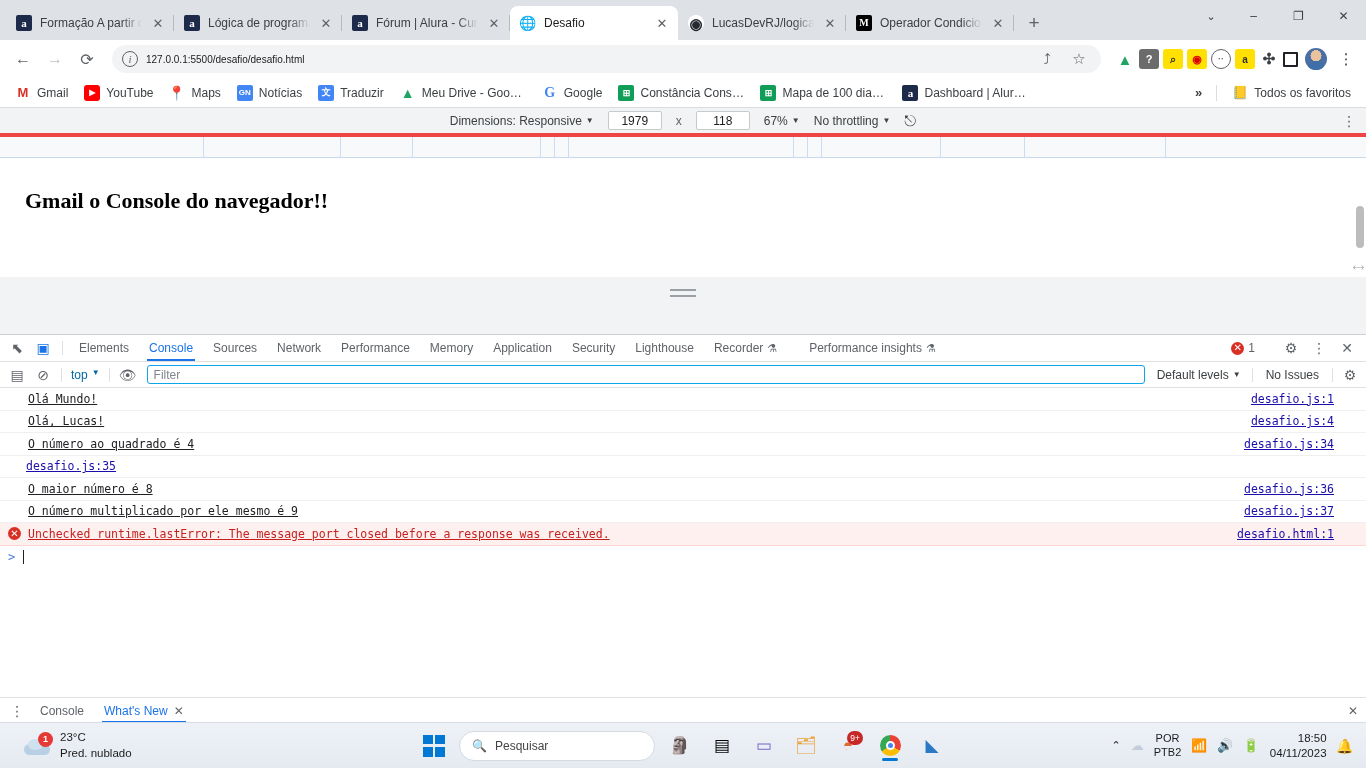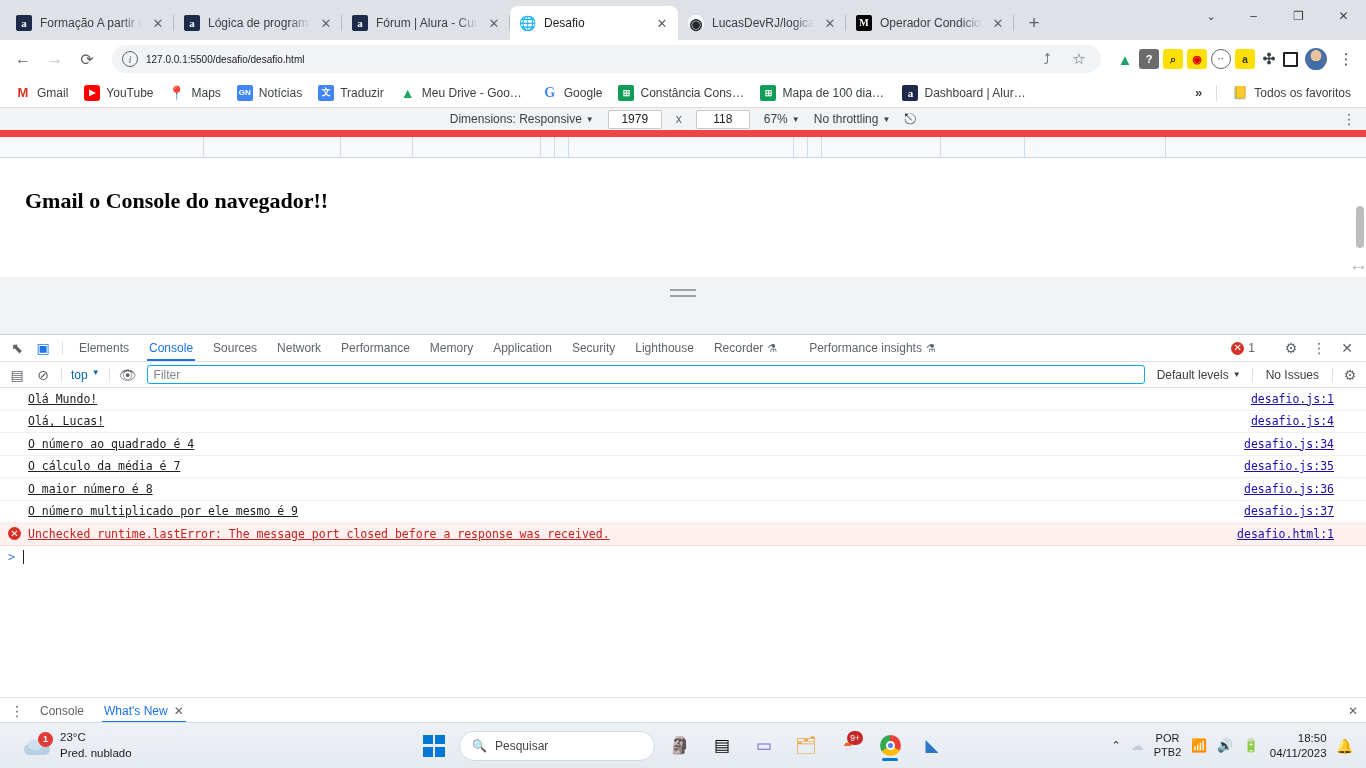--- a/index.html
+++ b/index.html
@@ -131,21 +131,21 @@
   .ic-alura { background: #1e2a4a; color: #fff; font-family: "Liberation Serif", serif; border-radius: 2px; }
   .ic-folder { color: #f0c060; font-size: 13px; }
   .bm-overflow { margin-left: auto; display: flex; align-items: center; gap: 8px; }
   .bm-chevs { font-size: 13px; color: #3c4043; padding: 0 6px; font-weight: bold; }
   .bm-divider { width: 1px; height: 16px; background: #dadce0; }
 
   
   .device-toolbar {
     height: 29px; background: #f1f3f4; display: flex; align-items: center;
     justify-content: center; gap: 14px; font-size: 12px; color: #3c4043;
-    position: relative; border-bottom: 7px solid #ef4444;
+    position: relative; border-bottom: 4px solid #ef4444;
   }
   .dt-item { display: flex; align-items: center; gap: 4px; white-space: nowrap; }
   .dt-input {
     width: 54px; height: 19px; background: #fff; border: 1px solid #c6cacd;
     border-radius: 2px; font-size: 12px; text-align: center; color: #202124;
     font-family: "Liberation Sans", sans-serif;
   }
   .dt-x { color: #5f6368; }
   .caret { font-size: 8px; }
   .dt-rotate { font-size: 15px; color: #3c4043; transform: rotate(0deg); }
@@ -601,21 +601,20 @@
     </div>
 
     <div class="msg">
       <span class="msg-icon blank"></span>
       <span class="msg-text">O número ao quadrado é 4</span>
       <span class="msg-src">desafio.js:34</span>
     </div>
 
     <div class="msg">
       <span class="msg-icon blank"></span>
-      <span class="msg-text">O cálculo da média é 7</span>
       <span class="msg-src">desafio.js:35</span>
     </div>
 
     <div class="msg">
       <span class="msg-icon blank"></span>
       <span class="msg-text">O maior número é 8</span>
       <span class="msg-src">desafio.js:36</span>
     </div>
 
     <div class="msg">

